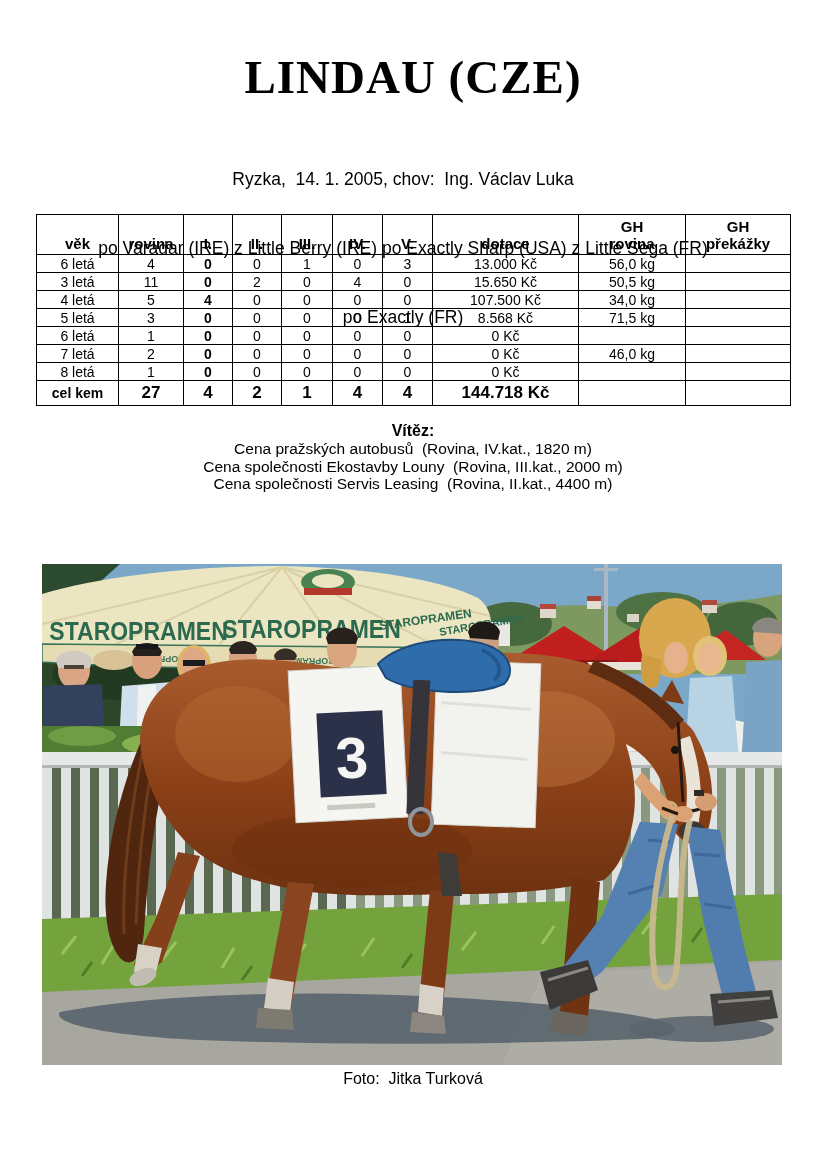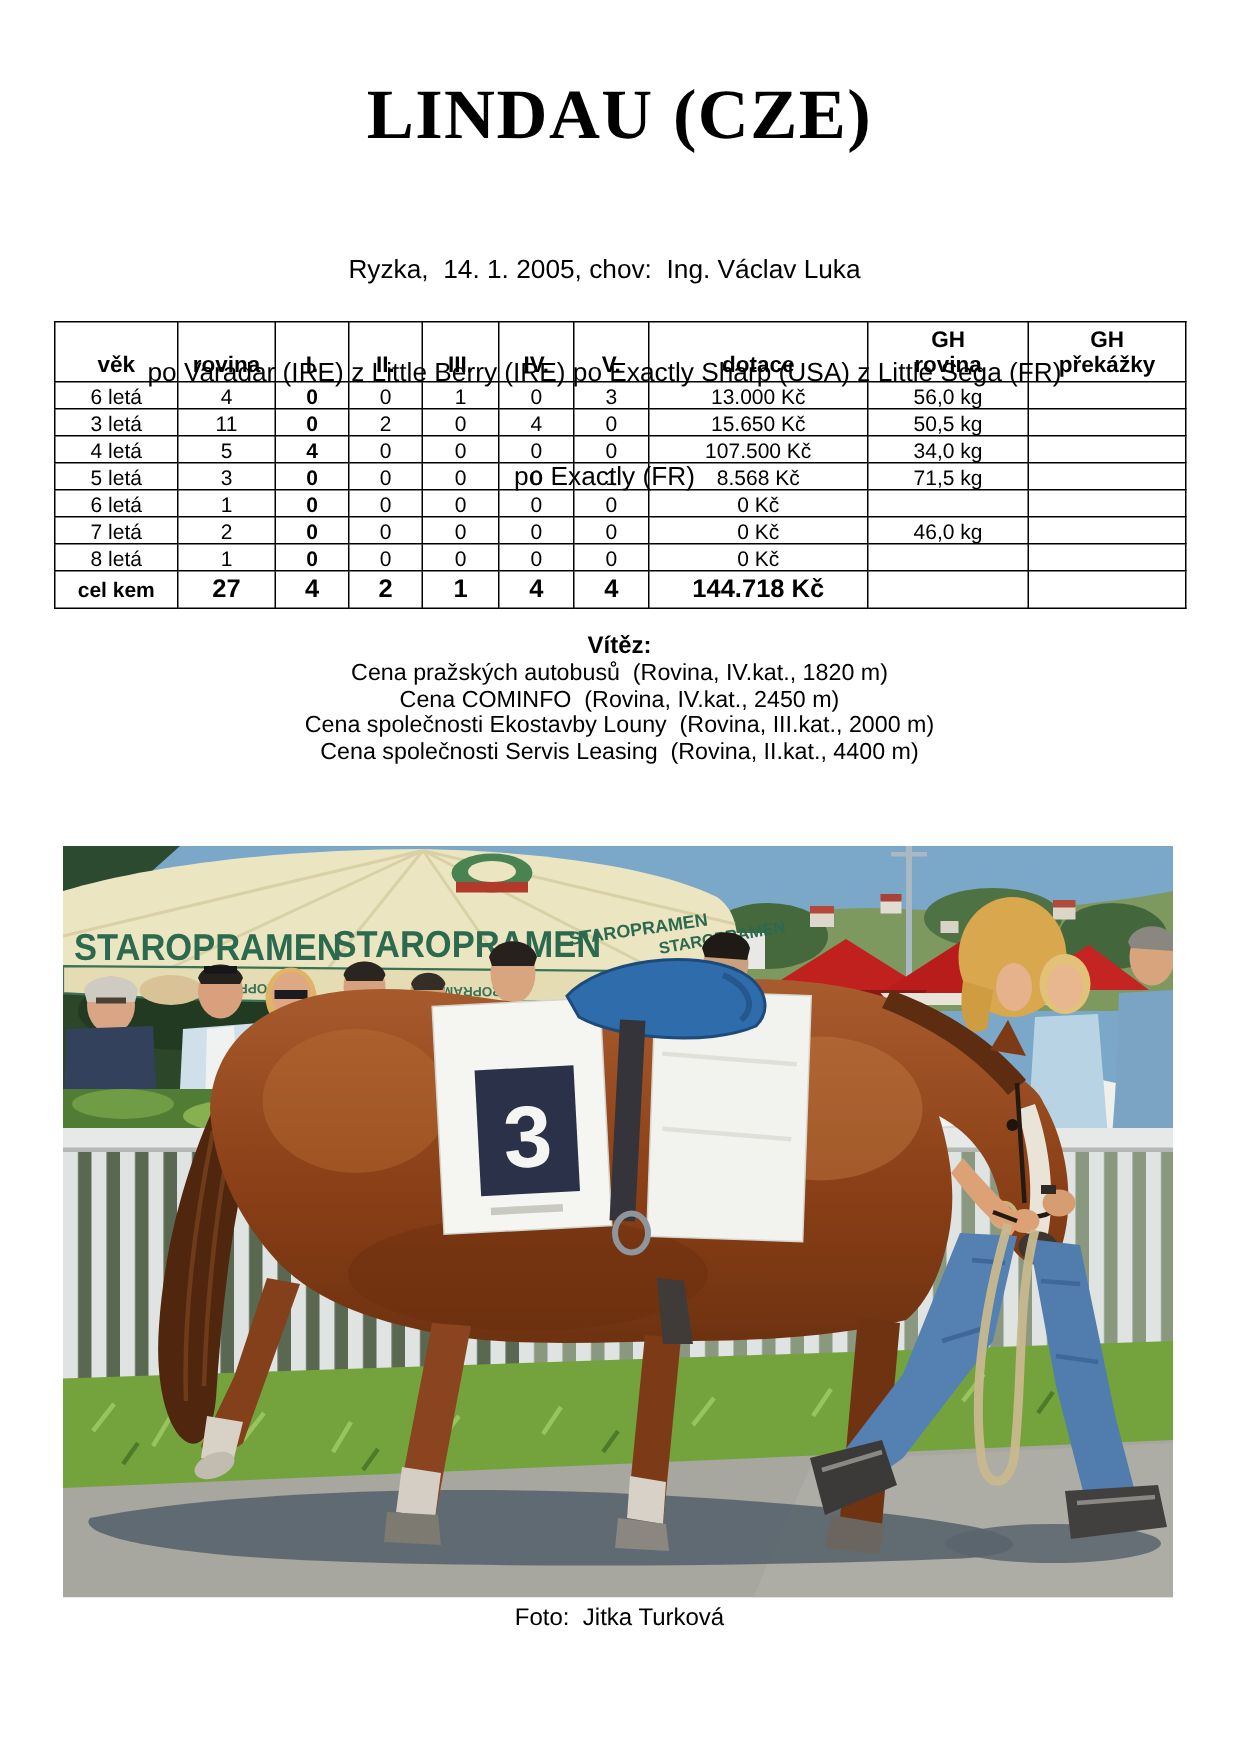--- a/index.html
+++ b/index.html
@@ -167,21 +167,20 @@
       <td class="dot">144.718 Kč</td>
       <td></td>
       <td></td>
     </tr>
   </tbody>
     </table>
 
   <div class="winners">
     <div class="head">Vítěz:</div>
     <div class="line">Cena pražských autobusů  (Rovina, IV.kat., 1820 m)</div>
-    <div class="line">Cena COMINFO  (Rovina, IV.kat., 2450 m)</div>
     <div class="line">Cena společnosti Ekostavby Louny  (Rovina, III.kat., 2000 m)</div>
     <div class="line">Cena společnosti Servis Leasing  (Rovina, II.kat., 4400 m)</div>
   </div>
 
   <div class="photo">
     <svg width="740" height="501" viewBox="0 0 740 501">
       <defs>
         <linearGradient id="hg" x1="0" y1="0" x2="0" y2="1">
           <stop offset="0" stop-color="#a85c2e"></stop>
           <stop offset="0.55" stop-color="#8c4017"></stop>

